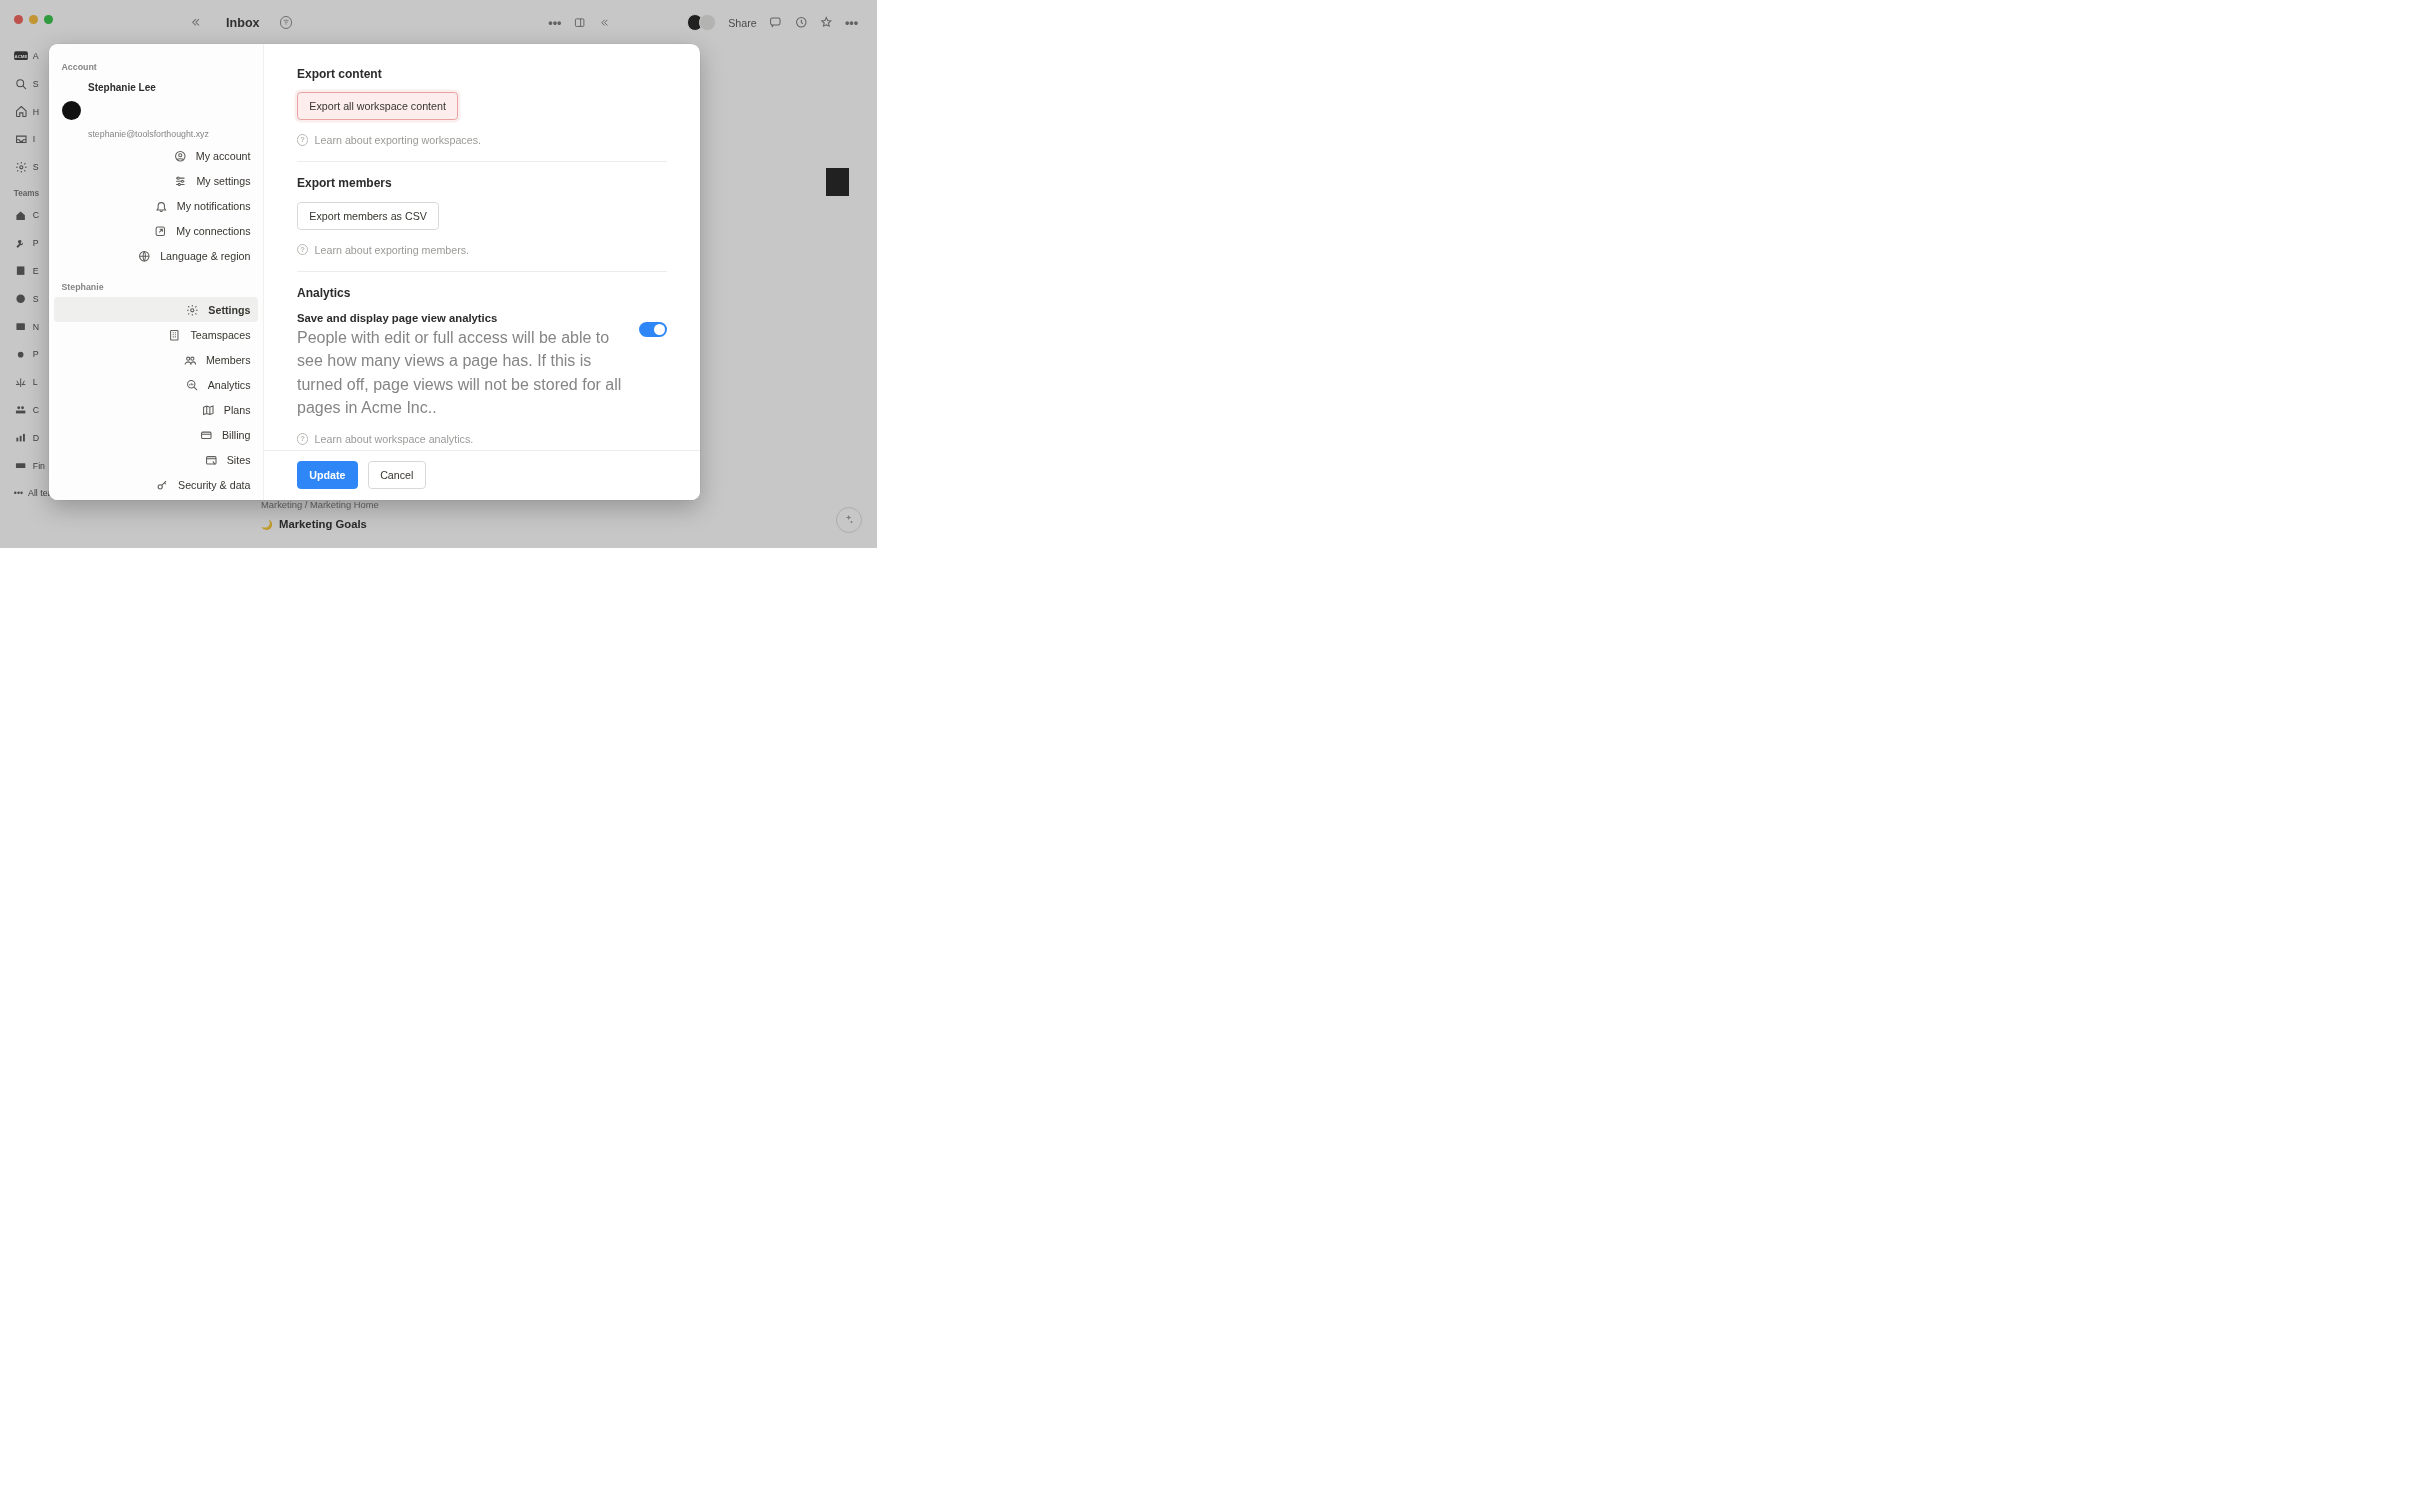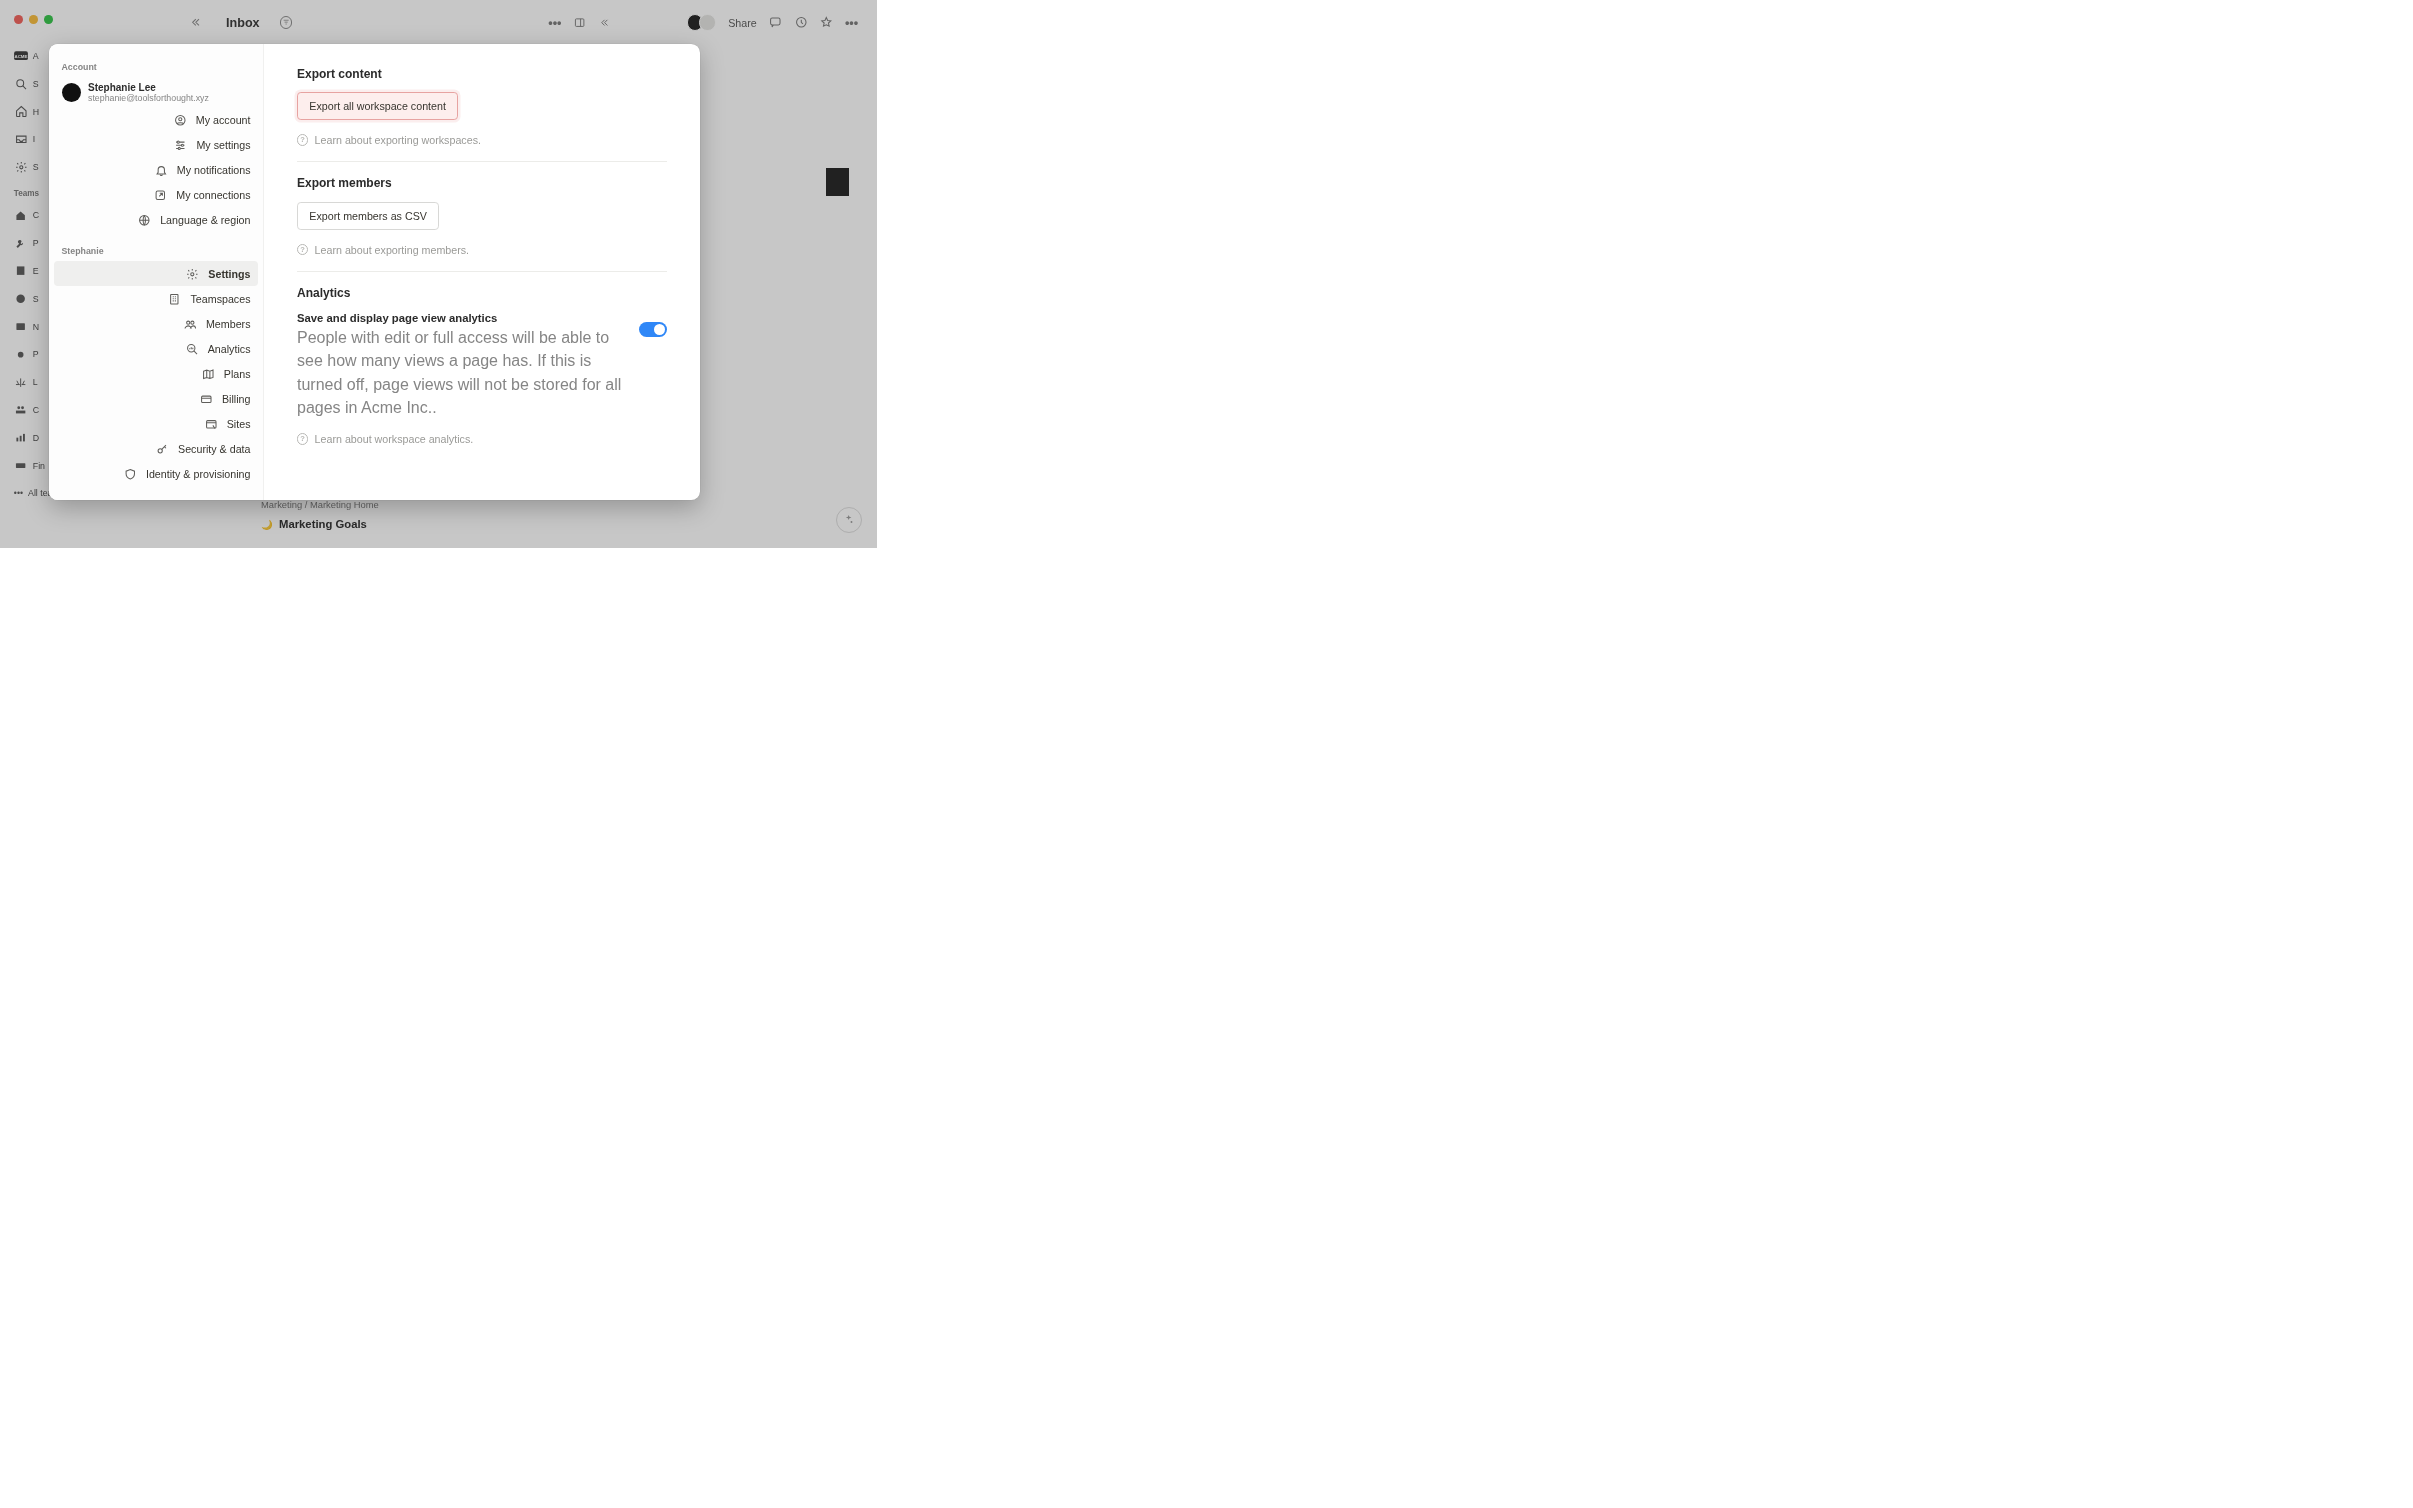--- a/index.html
+++ b/index.html
@@ -142,21 +142,21 @@
   }
   .profile-row {
     display:flex; align-items:center; gap:7.5px;
     padding:5px 7.5px;
   }
   .profile-avatar {
     width:19px; height:19px; border-radius:50%;
     background:#111;
   }
   .profile-text .name { font-size:10px; font-weight:700; color:#2c2c2c; }
-  .profile-text .email { font-size:8.8px; color:#858585; }
+  .profile-text .email { font-size:8.8px; color:#858585;margin-top:36px; }
 
   .side-item {
     display:flex; align-items:center; gap:8.8px;
     height:25px;
     padding:0 7.5px;
     border-radius:3.8px;
     font-size:10.7px;
     color:#37352f;
     cursor:pointer;
     justify-content:flex-end;
@@ -651,15 +651,23 @@
       </div>
       <div class="toggle"></div>
     </div>
     <div class="learn-row">
       <span class="q">?</span>
       <span>Learn about workspace analytics.</span>
     </div>
 
     <div style="height:57px"></div>
 
+    <div class="modal-footer">
+      <button class="btn primary">
+        <span>Update</span>
+      </button>
+      <button class="btn">
+        <span>Cancel</span>
+      </button>
+    </div>
   </div>
 </div>
 
 
 </body></html>

